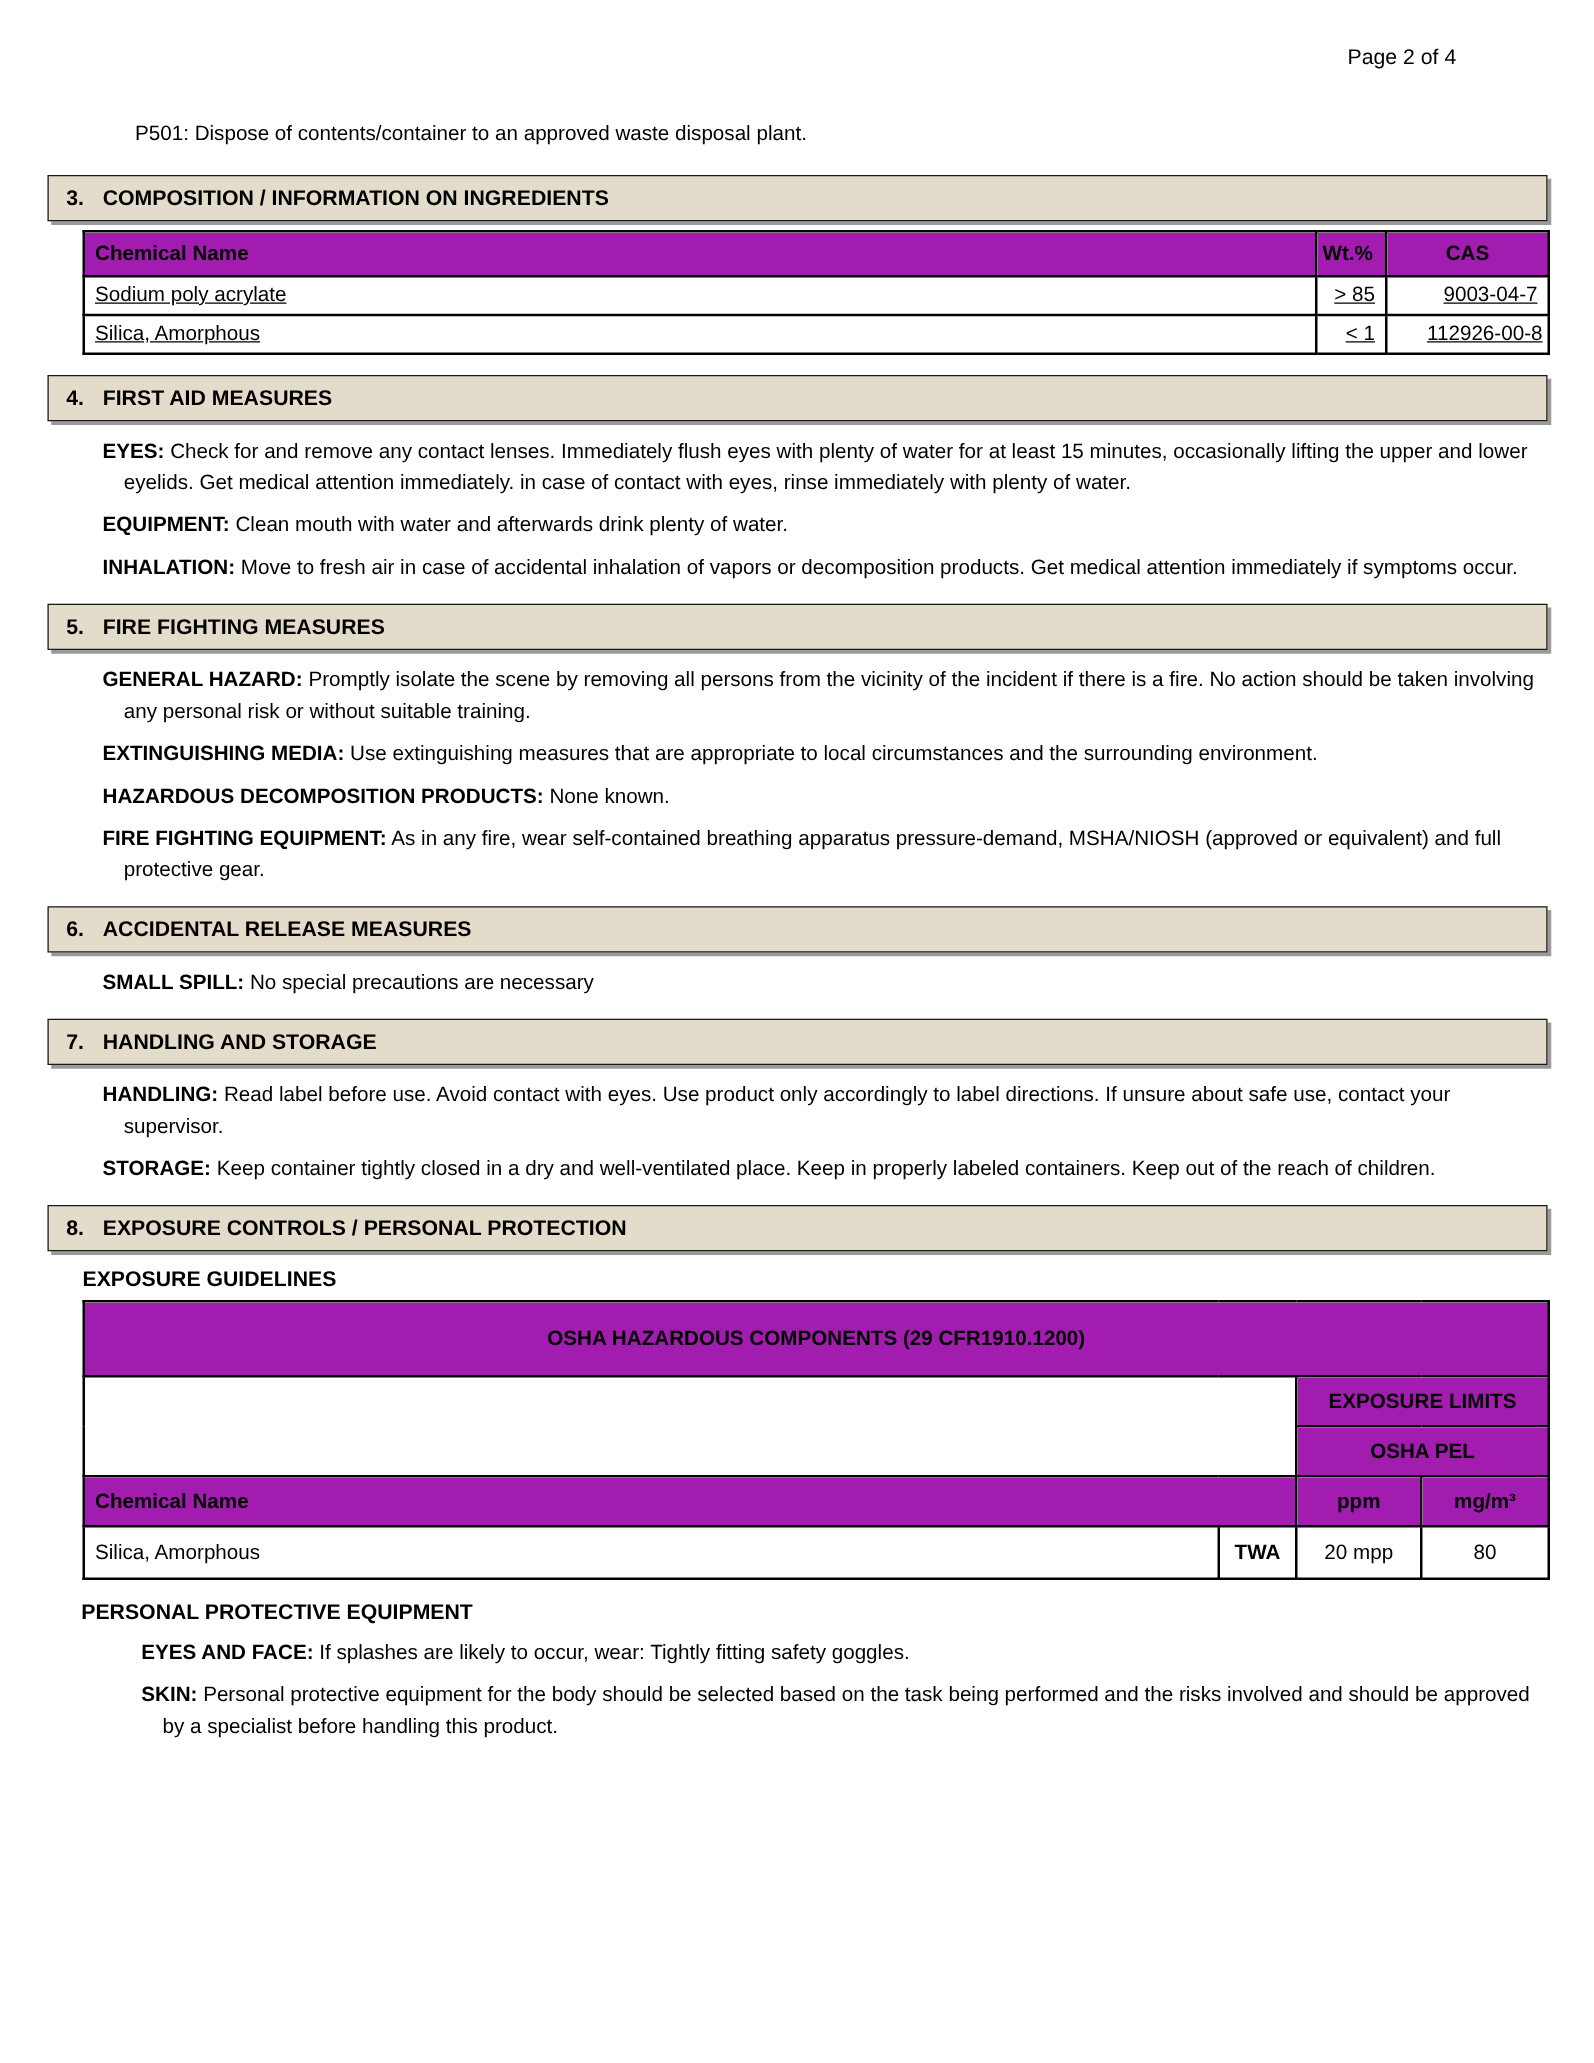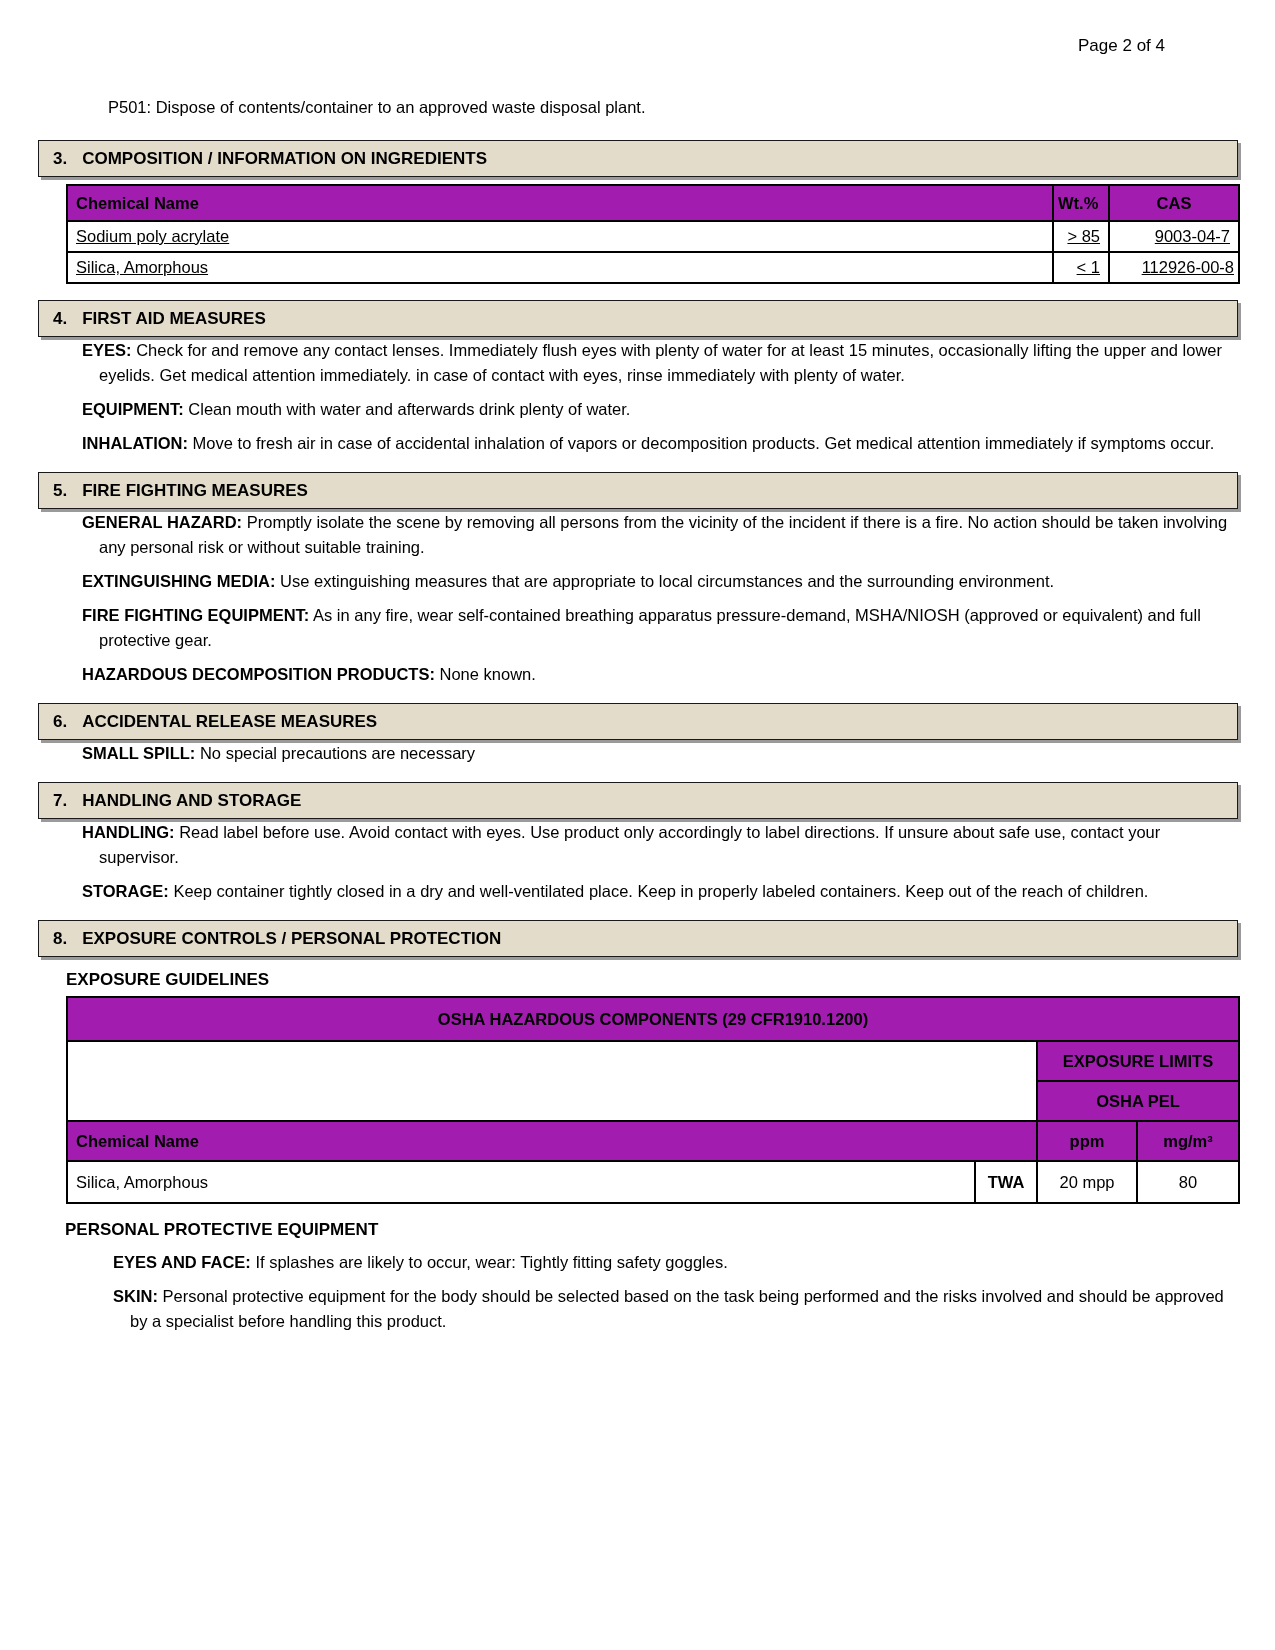--- a/index.html
+++ b/index.html
@@ -42,21 +42,21 @@
   }
   .section-bar .sec-num { margin-right: 15px; }
   .section-bar.tight { margin-top: 16px; }
   .para {
     font-size: 16.5px;
     line-height: 25px;
     margin: 9px 0 0 0;
     padding-left: 61px;
     text-indent: -17px;
   }
-  .para.first { margin-top: 1px; }
+  .para.first { margin-top: 12px; }
   .para b { font-weight: bold; }
   table {
     border-collapse: collapse;
     table-layout: fixed;
     margin: 7px 0 0 28px;
     width: 1172px;
     font-size: 16.5px;
   }
   td, th {
     border: 2px solid #000;
@@ -65,21 +65,21 @@
     text-align: left;
     overflow: hidden;
     white-space: nowrap;
   }
   .hdr { background: #a21caf; font-weight: bold; }
   .center { text-align: center; }
   .right { text-align: right; }
   .comp-table tr { height: 36px; }
   .comp-table tr.data { height: 25px; text-decoration: underline; }
   .osha-table { margin-top: 6px; }
-  .osha-table .title-row { height: 44px; }
+  .osha-table .title-row { height: 60px; }
   .osha-table .el-row { height: 40px; }
   .osha-table .pel-row { height: 40px; }
   .osha-table .ch-row { height: 40px; }
   .osha-table .data-row { height: 42px; }
   .subhead {
     margin: 13px 0 0 28px;
     font-size: 17px;
     font-weight: bold;
   }
   .ppe-para {
@@ -135,22 +135,22 @@
   <p class="para"><b>EQUIPMENT:</b> <span>Clean mouth with water and afterwards drink plenty of water.</span></p>
   <p class="para"><b>INHALATION:</b> <span>Move to fresh air in case of accidental inhalation of vapors or decomposition products. Get medical attention immediately if symptoms occur.</span></p>
 
   <div class="section-bar tight">
     <span class="sec-num">5.</span>
     <span class="sec-title">FIRE FIGHTING MEASURES</span>
   </div>
 
   <p class="para first"><b>GENERAL HAZARD:</b> <span>Promptly isolate the scene by removing all persons from the vicinity of the incident if there is a fire. No action should be taken involving any personal risk or without suitable training.</span></p>
   <p class="para"><b>EXTINGUISHING MEDIA:</b> <span>Use extinguishing measures that are appropriate to local circumstances and the surrounding environment.</span></p>
+  <p class="para"><b>HAZARDOUS DECOMPOSITION PRODUCTS:</b> <span>None known.</span></p>
   <p class="para"><b>FIRE FIGHTING EQUIPMENT:</b> <span>As in any fire, wear self-contained breathing apparatus pressure-demand, MSHA/NIOSH (approved or equivalent) and full protective gear.</span></p>
-  <p class="para"><b>HAZARDOUS DECOMPOSITION PRODUCTS:</b> <span>None known.</span></p>
 
   <div class="section-bar tight">
     <span class="sec-num">6.</span>
     <span class="sec-title">ACCIDENTAL RELEASE MEASURES</span>
   </div>
 
   <p class="para first"><b>SMALL SPILL:</b> <span>No special precautions are necessary</span></p>
 
   <div class="section-bar tight">
     <span class="sec-num">7.</span>

